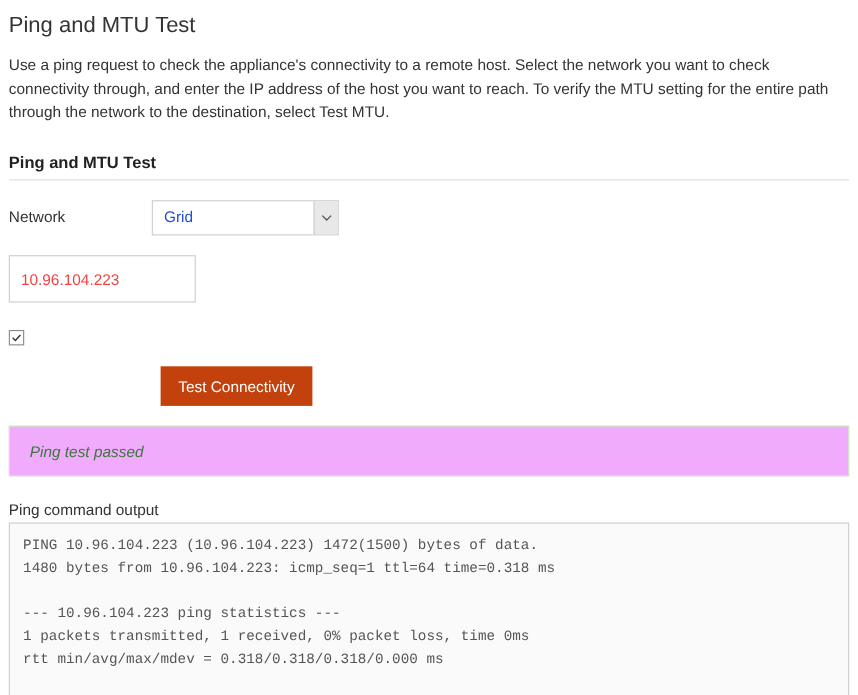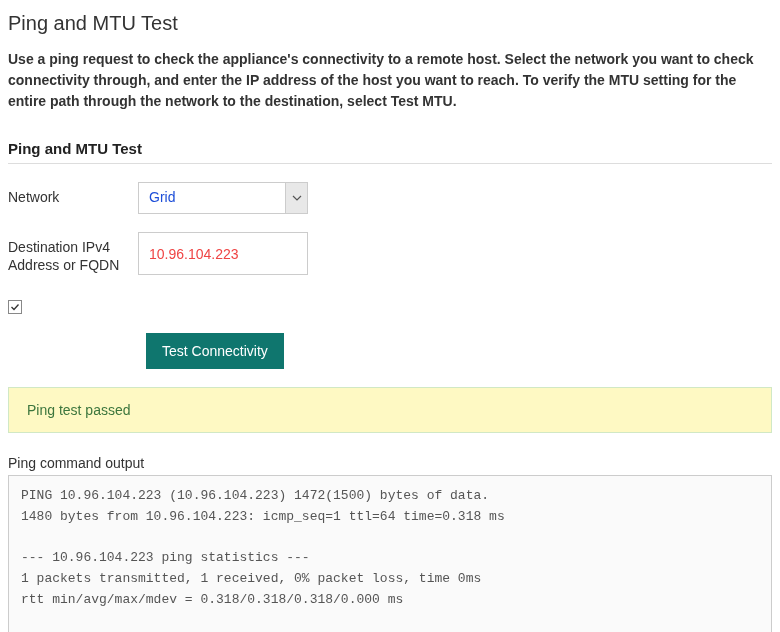--- a/index.html
+++ b/index.html
@@ -19,21 +19,20 @@
       font-size: 20px;
       font-weight: normal;
       color: #333;
       margin-bottom: 14px;
     }
     .description {
       font-size: 14px;
       color: #333;
       line-height: 1.5;
       margin-bottom: 28px;
-      font-weight: bold;
     }
     .section-header {
       font-size: 15px;
       font-weight: bold;
       color: #222;
       padding-bottom: 6px;
       border-bottom: 1px solid #ddd;
       margin-bottom: 18px;
     }
     .form-row {
@@ -98,39 +97,40 @@
       display: inline-flex;
       align-items: center;
       justify-content: center;
       background: #fff;
     }
     .checkbox svg {
       width: 10px;
       height: 10px;
     }
     .btn-primary {
-      background: #0f766e;
+      background: #c2410c;
       color: #fff;
       border: none;
       padding: 10px 16px;
       font-size: 14px;
       cursor: pointer;
     }
     .button-row {
       margin-left: 130px;
       padding-left: 8px;
       margin-bottom: 18px;
     }
     .alert-success {
-      background: #fef9c3;
+      background: #f0abfc;
       border: 1px solid #d1e8c5;
       color: #3c763d;
       padding: 14px 18px;
       margin-bottom: 22px;
       font-size: 14px;
+      font-style: italic;
     }
     .output-label {
       font-size: 14px;
       color: #333;
       margin-bottom: 4px;
     }
     .output-box {
       border: 1px solid #ccc;
       background: #fafafa;
       padding: 10px 12px;
@@ -158,21 +158,20 @@
       <div class="select-arrow">
         <svg viewBox="0 0 10 6">
             <path d="M1 1 L5 5 L9 1" fill="none" stroke="#555" stroke-width="1.2"></path>
           </svg>
       </div>
     </div>
   </div>
 </div>
 
 <div class="form-row">
-  <div class="form-label">Destination IPv4 Address or FQDN</div>
   <div class="form-control-wrap">
     <input type="text" class="text-input" value="10.96.104.223" style="">
   </div>
 </div>
 
 <div class="form-row">
   <div class="form-control-wrap checkbox-wrap">
     <div class="checkbox">
       <svg viewBox="0 0 10 10">
           <path d="M1.5 5 L4 7.5 L8.5 2.5" fill="none" stroke="#333" stroke-width="1.3"></path>

